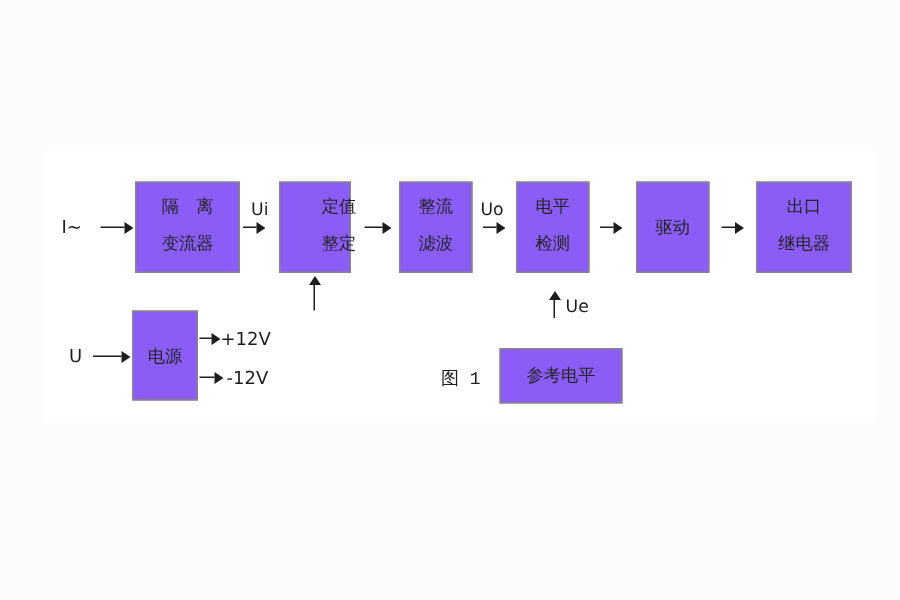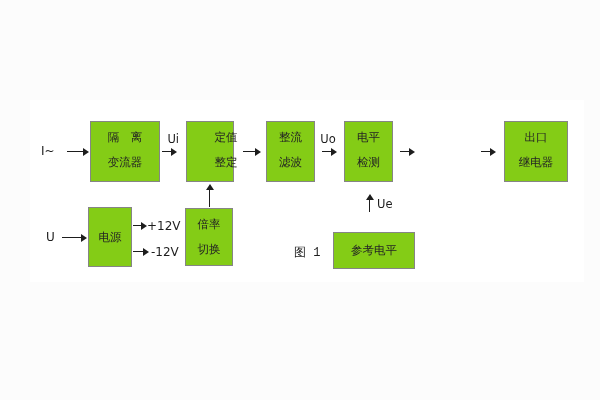--- a/index.html
+++ b/index.html
@@ -12,21 +12,21 @@
   }
   #page { position: relative; width: 600px; height: 400px; }
   #canvas {
     position: absolute; left: 30px; top: 100px;
     width: 554px; height: 182px;
     background: #ffffff;
   }
   .blk {
     position: absolute;
     border: 1px solid #858585;
-    background: #84cc16;
+    background: #8b5cf6;
     box-sizing: border-box;
     display: flex; flex-direction: column;
     align-items: center;
     font-size: 11.5px; line-height: 13px;
     color: #242424;
     text-align: center;
     white-space: nowrap;
   }
   .blk.two { justify-content: flex-start; padding-top: 9px; }
   .blk.two .l + .l { margin-top: 12px; }
@@ -74,34 +74,33 @@
     <div class="blk two" style="left:236px; top:21px; width:49px; height:61px;">
       <span class="l">整流</span>
       <span class="l">滤波</span>
     </div>
 
     <div class="blk two" style="left:314px; top:21px; width:49px; height:61px;">
       <span class="l">电平</span>
       <span class="l">检测</span>
     </div>
 
+    <div class="blk one" style="left:394px; top:21px; width:49px; height:61px;">
+      <span class="l">驱动</span>
+    </div>
 
     <div class="blk one" style="left:58px; top:107px; width:44px; height:60px;">
       <span class="l">电源</span>
     </div>
 
     <div class="blk two" style="left:474px; top:21px; width:64px; height:61px;">
       <span class="l">出口</span>
       <span class="l">继电器</span>
     </div>
 
-    <div class="blk two" style="left:155px; top:108px; width:48px; height:58px;">
-      <span class="l">倍率</span>
-      <span class="l">切换</span>
-    </div>
 
     <div class="blk one" style="left:303px; top:119px; width:82px; height:37px;margin-top:13px;">
       <span class="l">参考电平</span>
     </div>
 
     <div class="ha" style="left:37px; top:51px; width:16px;"></div>
     <div class="ha" style="left:132px; top:51px; width:9px;"></div>
     <div class="ha" style="left:213px; top:51px; width:12px;"></div>
     <div class="ha" style="left:292px; top:51px; width:9px;"></div>
     <div class="ha" style="left:370px; top:51px; width:9px;"></div>

